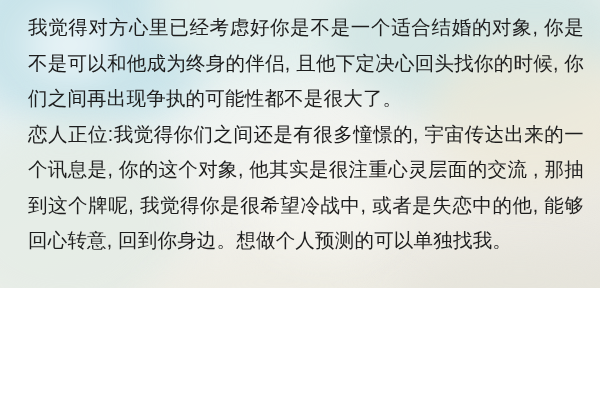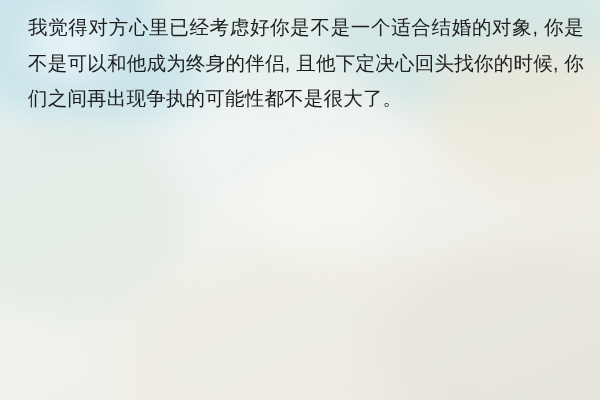--- a/index.html
+++ b/index.html
@@ -8,21 +8,21 @@
   }
   body {
     width: 600px;
     height: 400px;
     overflow: hidden;
     font-family: "Liberation Sans", sans-serif;
   }
   #page {
     position: relative;
     width: 600px;
-    height: 400px;
+    height: 288px;
     background: linear-gradient(155deg, #dfeef2 0%, #e8f2f3 18%, #eef4f2 34%, #f2f3ef 50%, #f0efe9 66%, #eceae3 82%, #e6e4dd 100%);
     overflow: hidden;
   }
   
   .blob {
     position: absolute;
     border-radius: 50%;
     filter: blur(18px);
     pointer-events: none;
   }
@@ -65,14 +65,15 @@
   <div class="blob b3"></div>
   <div class="blob b4"></div>
   <div class="blob b5"></div>
   <div class="blob b6"></div>
   <div class="blob b7"></div>
   <div class="blob b8"></div>
   <div class="blob b9"></div>
 
   <div id="text-body">
     <p class="para">我觉得对方心里已经考虑好你是不是一个适合结婚的对象, 你是不是可以和他成为终身的伴侣, 且他下定决心回头找你的时候, 你们之间再出现争执的可能性都不是很大了。</p>
+    <p class="para">恋人正位:我觉得你们之间还是有很多憧憬的, 宇宙传达出来的一个讯息是, 你的这个对象, 他其实是很注重心灵层面的交流 , 那抽到这个牌呢, 我觉得你是很希望冷战中, 或者是失恋中的他, 能够回心转意, 回到你身边。想做个人预测的可以单独找我。</p>
   </div>
 </div>
 
 </body></html>

